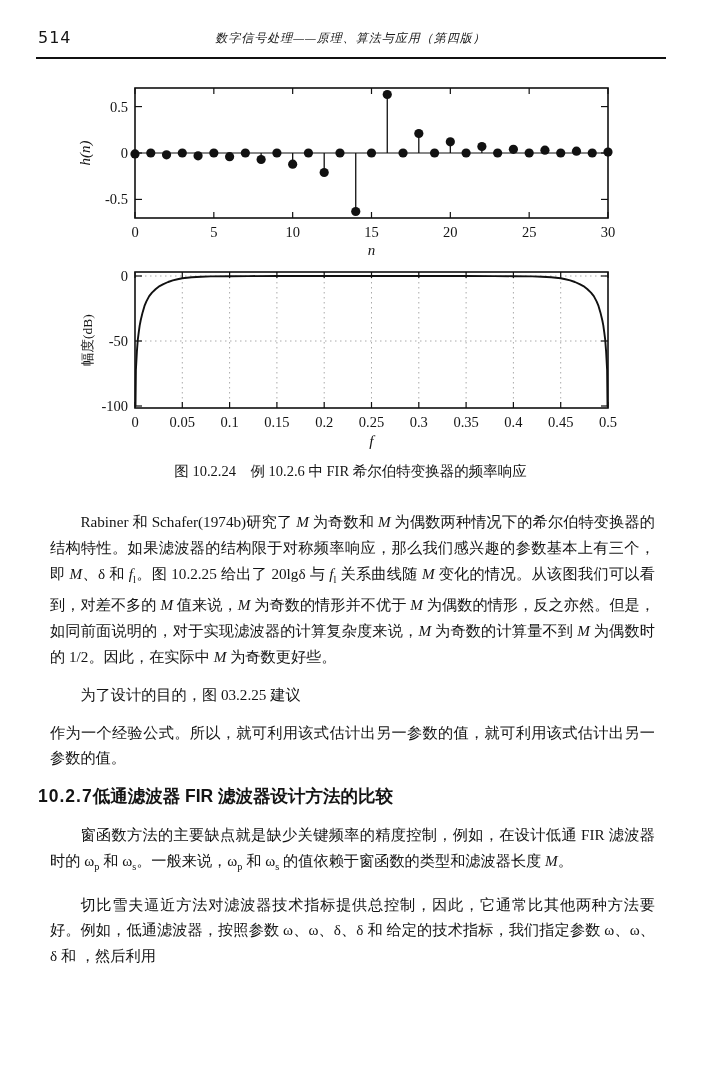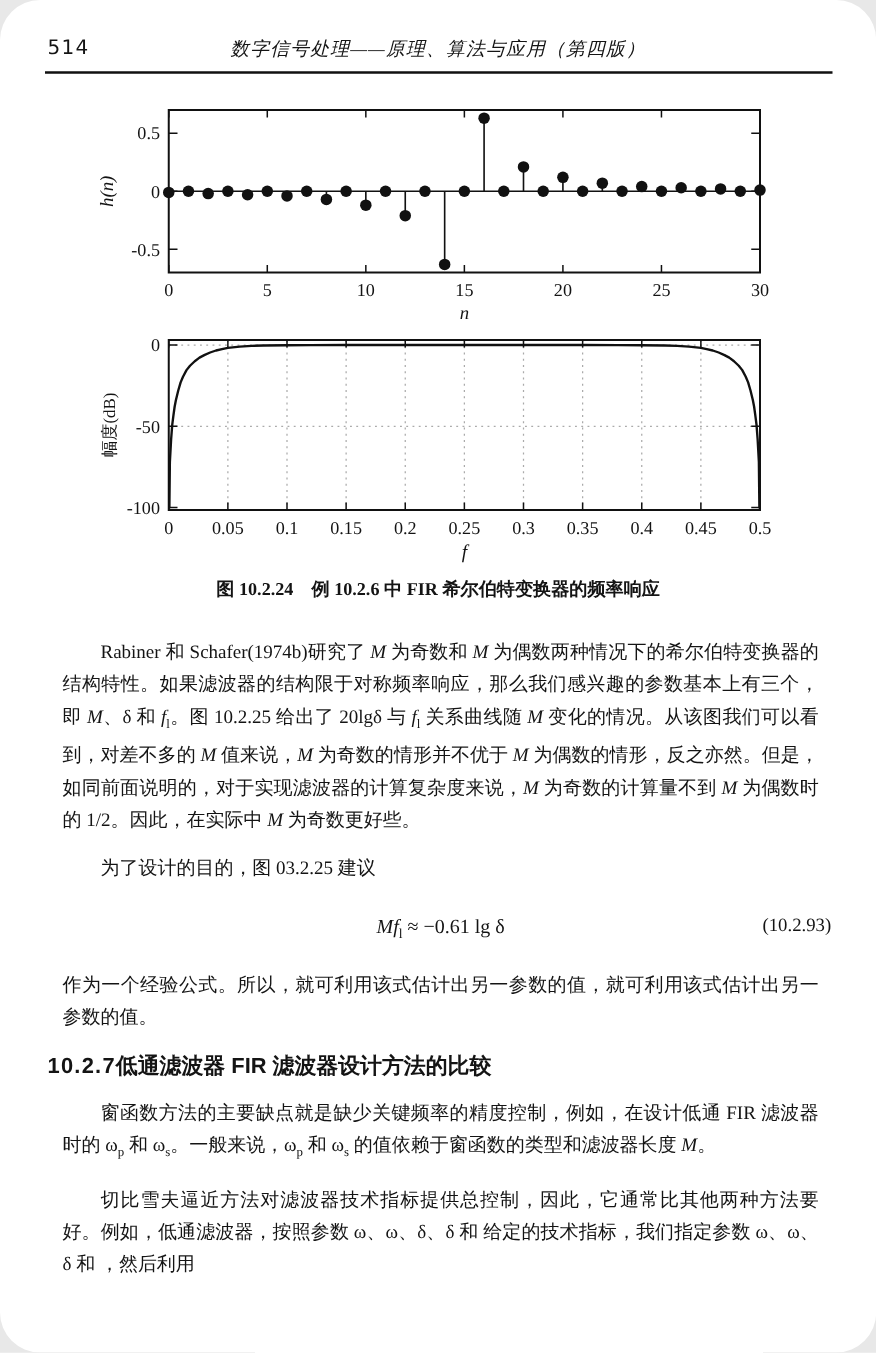--- a/index.html
+++ b/index.html
@@ -1,29 +1,29 @@
 <!DOCTYPE html>
 <html><head>
 <meta charset="utf-8">
 <style>
   html,body{margin:0;padding:0;background:#e8e8e8;}
   .page{
     position:relative;width:701px;height:1082px;background:#ffffff;
     margin:0 auto;overflow:hidden;
-    font-family:"Liberation Serif","DejaVu Serif",serif;color:#141414;border-radius:32px;
+    font-family:"Liberation Serif","DejaVu Serif",serif;color:#141414;
   }
   
   .pagenum{position:absolute;left:38px;top:28px;font-size:16px;letter-spacing:1px;
     font-family:"DejaVu Sans","Liberation Sans",sans-serif;}
   .runtitle{position:absolute;left:0;right:0;top:30px;text-align:center;
-    font-size:15px;font-style:italic;letter-spacing:1px;}
+    font-size:12px;font-style:italic;letter-spacing:1px;}
   .headrule{position:absolute;left:36px;top:57px;width:630px;height:2px;background:#111;}
   
   .chart{position:absolute;}
-  .caption{position:absolute;left:0;right:0;top:462px;text-align:center;font-size:14.5px;font-weight:bold;}
+  .caption{position:absolute;left:0;right:0;top:462px;text-align:center;font-size:14.5px;}
   
   .textcol{position:absolute;left:38px;top:497px;width:629px;
     font-size:15.2px;line-height:25.8px;text-align:justify;}
   .textcol p{margin:12px;text-indent:2em;}
   .textcol p.noindent{text-indent:0;}
   .eqrow{position:relative;height:44px;margin:0;}
   .eqbody{position:absolute;left:0;right:0;top:9px;text-align:center;font-size:16px;}
   .eqnum{position:absolute;right:2px;top:9px;font-size:15px;}
   h2.sect{margin:13px 0 9px 0;font-family:"Liberation Sans","DejaVu Sans",sans-serif;
     font-size:17.5px;font-weight:bold;text-indent:0;}
@@ -197,24 +197,20 @@
         <polyline points="60.5,144.0 60.9,107.6 61.9,89.4 62.8,77.7 63.8,69.9 64.7,63.4 65.7,58.2 67.6,50.4 69.5,43.9 71.4,39.4 74.2,34.1 77.0,30.6 80.8,27.0 84.6,24.1 88.4,22.1 93.1,20.0 97.8,18.4 102.6,17.3 107.3,16.3 116.8,15.3 126.2,14.7 135.7,14.4 154.6,14.2 173.5,14.1 201.9,14.0 249.2,14.0 296.5,14.0 343.8,14.0 391.1,14.0 419.5,14.1 438.4,14.2 457.3,14.4 466.8,14.7 476.2,15.3 485.7,16.3 490.4,17.3 495.2,18.4 499.9,20.0 504.6,22.1 508.4,24.1 512.2,27.0 516.0,30.6 518.8,34.1 521.6,39.4 523.5,43.9 525.4,50.4 527.3,58.2 528.3,63.4 529.2,69.9 530.2,77.7 531.1,89.4 532.1,107.6 532.5,144.0" fill="none" stroke="#111" stroke-width="1.9" stroke-linejoin="round" stroke-linecap="round"></polyline>
         <text x="296.5" y="184" text-anchor="middle" font-size="15.5" font-style="italic" font-family="&quot;Liberation Serif&quot;,&quot;DejaVu Serif&quot;,serif">f</text>
         <text text-anchor="middle" font-size="13.5" font-family="&quot;Liberation Serif&quot;,&quot;DejaVu Serif&quot;,serif" transform="translate(17,78) rotate(-90)">幅度(dB)</text>
       </svg>
     <figcaption class="caption">图 10.2.24　例 10.2.6 中 FIR 希尔伯特变换器的频率响应</figcaption>
   </figure>
 
   <main class="textcol">
     <p>Rabiner 和 Schafer(1974b)研究了 <i>M</i> 为奇数和 <i>M</i> 为偶数两种情况下的希尔伯特变换器的结构特性。如果滤波器的结构限于对称频率响应，那么我们感兴趣的参数基本上有三个，即 <i>M</i>、δ 和 <i>f</i><sub>l</sub>。图 10.2.25 给出了 20lgδ 与 <i>f</i><sub>l</sub> 关系曲线随 <i>M</i> 变化的情况。从该图我们可以看到，对差不多的 <i>M</i> 值来说，<i>M</i> 为奇数的情形并不优于 <i>M</i> 为偶数的情形，反之亦然。但是，如同前面说明的，对于实现滤波器的计算复杂度来说，<i>M</i> 为奇数的计算量不到 <i>M</i> 为偶数时的 1/2。因此，在实际中 <i>M</i> 为奇数更好些。</p>
     <p>为了设计的目的，图 03.2.25 建议</p>
-    <div class="eqrow">
-      <span class="eqbody"><i>Mf</i><sub>l</sub> ≈ −0.61 lg δ</span>
-      <span class="eqnum">(10.2.93)</span>
-    </div>
     <p class="noindent">作为一个经验公式。所以，就可利用该式估计出另一参数的值，就可利用该式估计出另一参数的值。</p>
     <h2 class="sect">
       <span class="sno">10.2.7</span><span>低通滤波器 FIR 滤波器设计方法的比较</span>
     </h2>
     <p>窗函数方法的主要缺点就是缺少关键频率的精度控制，例如，在设计低通 FIR 滤波器时的 ω<sub>p</sub> 和 ω<sub>s</sub>。一般来说，ω<sub>p</sub> 和 ω<sub>s</sub> 的值依赖于窗函数的类型和滤波器长度 <i>M</i>。</p>
     <p>切比雪夫逼近方法对滤波器技术指标提供总控制，因此，它通常比其他两种方法要好。例如，低通滤波器，按照参数 ω、ω、δ、δ 和  给定的技术指标，我们指定参数 ω、ω、δ 和 ，然后利用</p>
   </main>
 
 </div>
 

